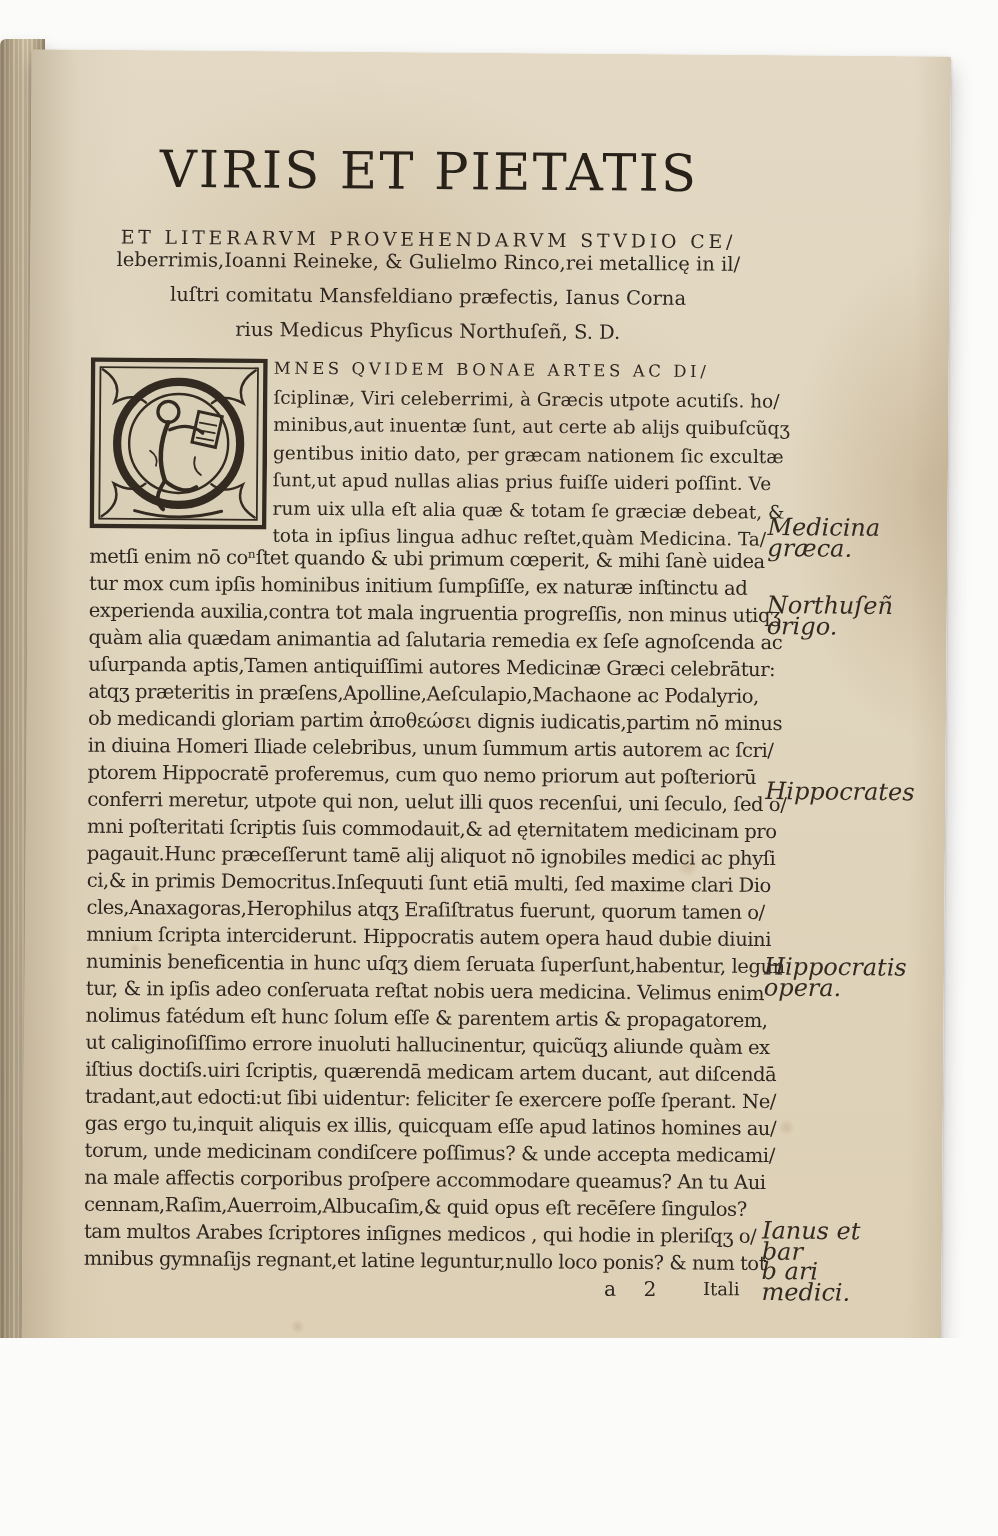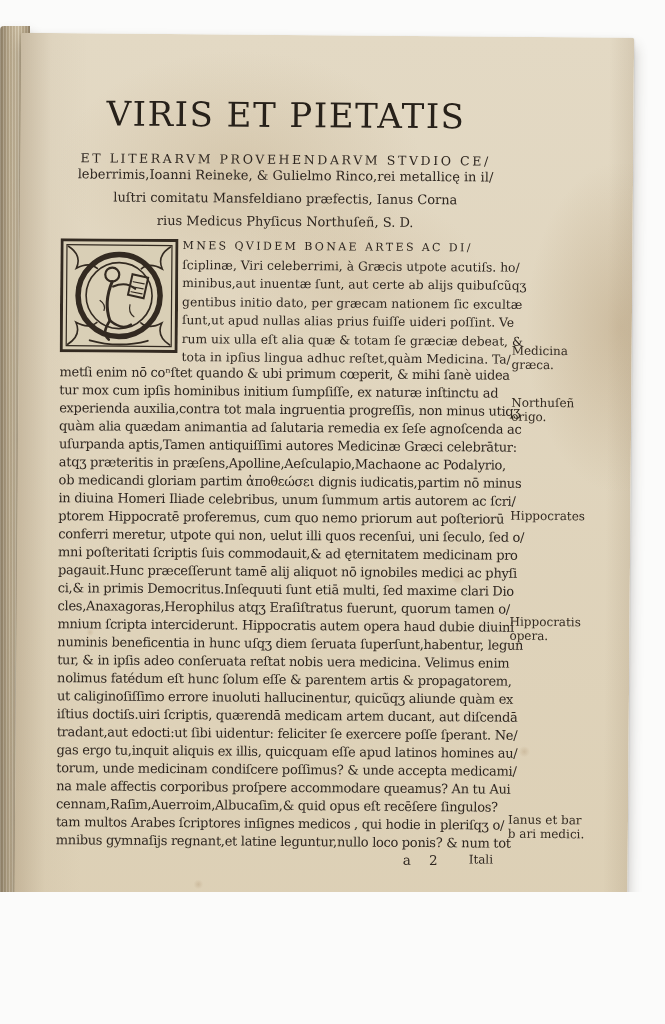--- a/index.html
+++ b/index.html
@@ -39,26 +39,26 @@
   .sub2{top:133px;font-size:13px;}
   .sub3{top:156px;font-size:13px;}
   .sub4{top:179px;font-size:13px;}
   .woodcut{position:absolute;left:41px;top:205px;width:118px;height:114px;}
   .indent-col{position:absolute;left:163px;top:203px;width:327px;}
   .indent-col div.line{height:18.5px;line-height:18.5px;font-size:12.3px;white-space:nowrap;}
   .indent-col div.line:nth-of-type(1){font-size:11px;letter-spacing:2.4px;}
   .full-col{position:absolute;left:41px;top:330px;width:449px;}
   .full-col div.line{height:18px;line-height:18px;font-size:13px;letter-spacing:-0.3px;white-space:nowrap;}
   .margin-notes{position:absolute;left:493px;top:0;width:92px;height:100%;}
-  .margin-notes div.note{position:absolute;left:0;width:92px;
-      font-size:12px;line-height:13.5px;white-space:pre-line;color:#332a21;}
+  .margin-notes div.note{position:absolute;left:0;width:92px;font-style:italic;
+      font-size:16px;line-height:13.5px;white-space:pre-line;color:#332a21;}
   .margin-notes div.note:nth-of-type(1){top:308px;}
   .margin-notes div.note:nth-of-type(2){top:360px;}
-  .margin-notes div.note:nth-of-type(3){top:473px;}
-  .margin-notes div.note:nth-of-type(4){top:579px;}
+  .margin-notes div.note:nth-of-type(3){top:484px;}
+  .margin-notes div.note:nth-of-type(4){top:601px;}
   .margin-notes div.note:nth-of-type(5){top:777px;}
   .signature{position:absolute;left:388px;top:816px;font-size:13.5px;letter-spacing:7px;}
   .catchword{position:absolute;left:454px;top:816px;font-size:12px;}
   svg .wc{stroke:#332a21;fill:none;stroke-linecap:round;}
 </style>
 </head>
 <body>
 
 <div class="scene">
   <div class="book-edge"></div>

